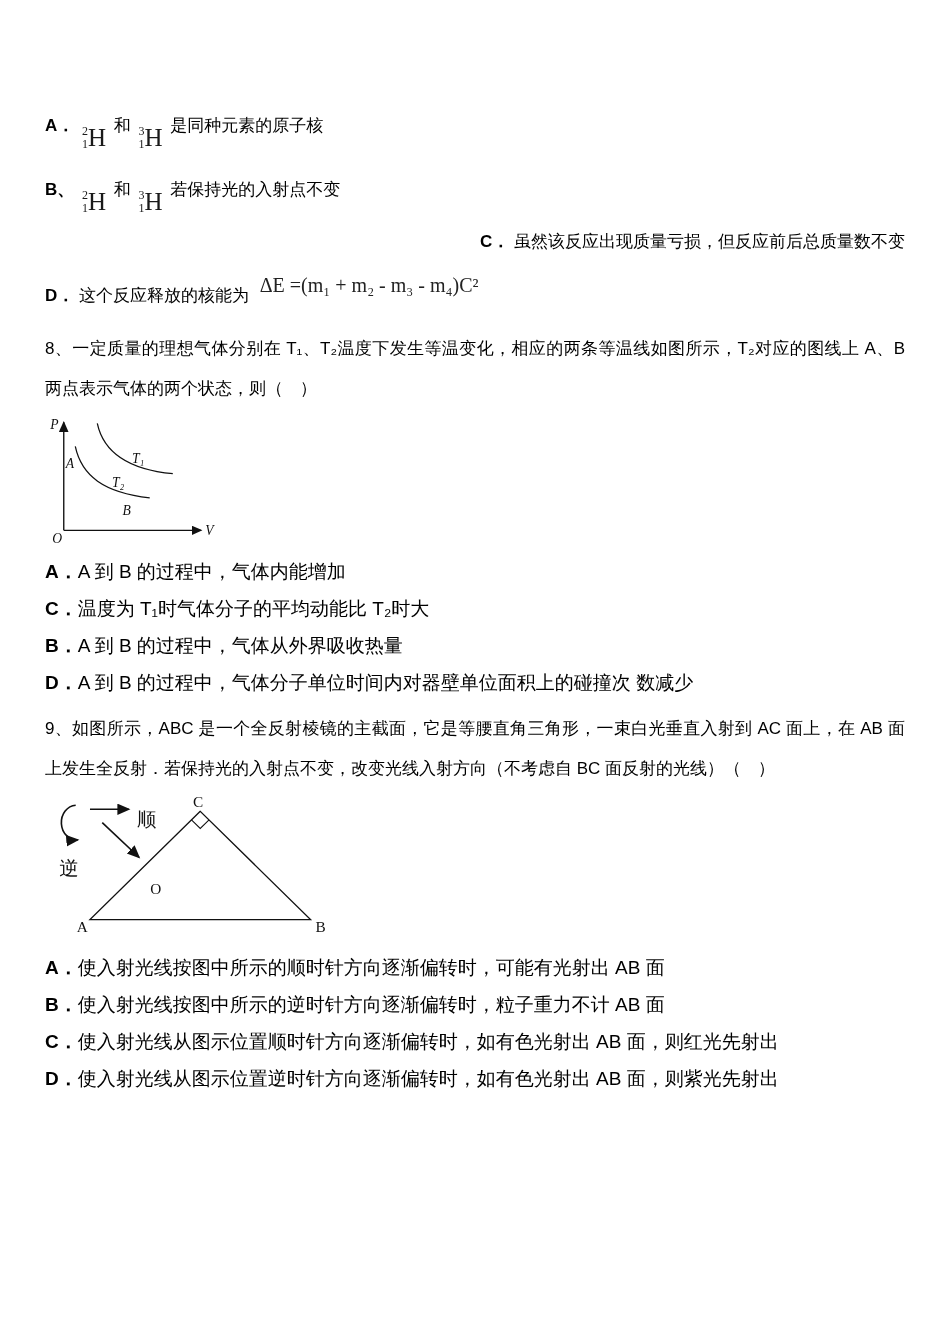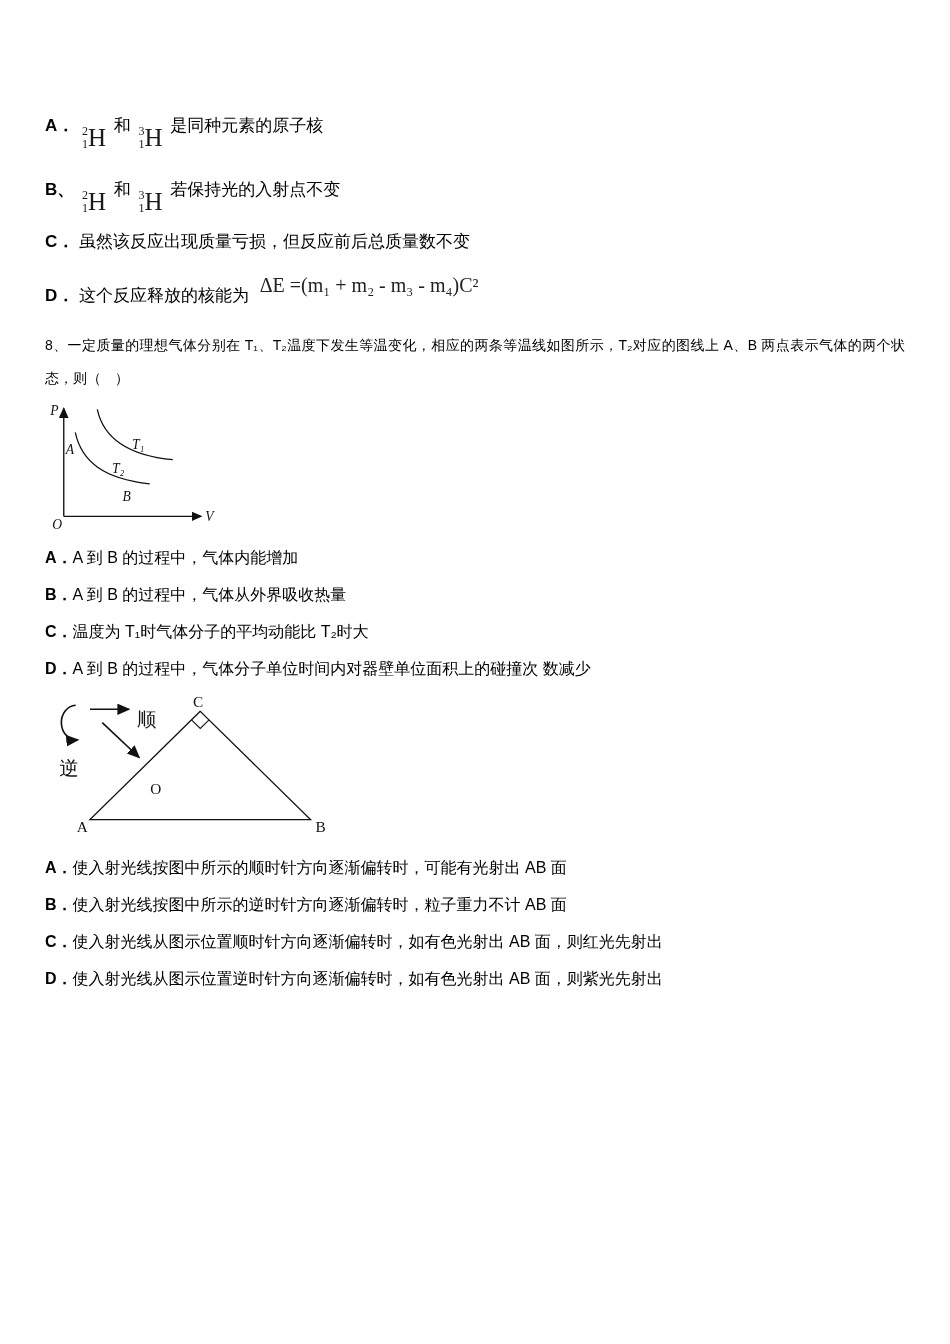--- a/index.html
+++ b/index.html
@@ -15,21 +15,21 @@
     padding: 108px 45px 30px 45px;
     box-sizing: border-box;
     overflow: hidden;
     background: #fff;
   }
   .opt-label { font-weight: 700; }
   
   .q7-row { font-size: 17px; line-height: 36px; }
   .q7-row.rowA { margin-bottom: 22px; }
   .q7-row.rowB { margin-bottom: 14px; }
-  .q7-row.rowC { line-height: 28px; margin-bottom: 12px; }
+  .q7-row.rowC { line-height: 28px; margin-bottom: 12px; text-align: right; }
   .q7-row.rowD { line-height: 34px; margin-bottom: 16px; }
   .nuclide {
     display: inline-flex;
     align-items: center;
     vertical-align: -4px;
     margin: 0 3px;
     color: #1a1a1a;
     font-family: "Liberation Serif", "DejaVu Serif", serif;
   }
   .scripts {
@@ -43,27 +43,27 @@
   .formula {
     font-family: "Liberation Serif", "DejaVu Serif", serif;
     font-size: 20px;
     color: #222;
     vertical-align: 9px;
     margin-left: 6px;
     white-space: nowrap;
   }
   
   .stem {
-    font-size: 14px;
+    font-size: 17px;
     line-height: 2.35;
     text-align: justify;
     margin: 0;
   }
   .stem-wide { line-height: 2.7; }
-  .opt-line { font-size: 16px; line-height: 37px; }
+  .opt-line { font-size: 19px; line-height: 37px; }
   .opts { margin-bottom: 8px; }
   
   .fig { margin: 6px 0 8px 4px; }
   .fig svg { display: block; }
   .sv-it {
     font-family: "Liberation Serif", "DejaVu Serif", serif;
     font-style: italic;
     font-size: 13px;
     fill: #111;
   }
@@ -156,27 +156,28 @@
         <text x="3" y="122" class="sv-it">O</text>
         <text x="79" y="46" class="sv-it">T₁</text>
         <text x="60" y="69" class="sv-it">T₂</text>
         <text x="16" y="51" class="sv-it">A</text>
         <text x="70" y="95" class="sv-it">B</text>
       </svg>
     </figure>
 
     <div class="opts">
       <div class="opt-line"><span class="opt-label">A．</span><span>A 到 B 的过程中，气体内能增加</span></div>
+      <div class="opt-line"><span class="opt-label">C．</span><span>温度为 T₁时气体分子的平均动能比 T₂时大</span></div>
       <div class="opt-line"><span class="opt-label">B．</span><span>A 到 B 的过程中，气体从外界吸收热量</span></div>
-      <div class="opt-line"><span class="opt-label">C．</span><span>温度为 T₁时气体分子的平均动能比 T₂时大</span></div>
       <div class="opt-line"><span class="opt-label">D．</span><span>A 到 B 的过程中，气体分子单位时间内对器壁单位面积上的碰撞次 数减少</span></div>
     </div>
   </section>
 
   <section>
+    <p class="stem">9、如图所示，ABC 是一个全反射棱镜的主截面，它是等腰直角三角形，一束白光垂直入射到 AC 面上，在 AB 面上发生全反射．若保持光的入射点不变，改变光线入射方向（不考虑自 BC 面反射的光线）（　）</p>
 
     <figure class="fig">
       <svg width="278" height="146" viewBox="0 0 272 143">
         <defs>
           <marker id="arr2" markerWidth="9" markerHeight="8" refX="7" refY="3.5" orient="auto">
             <path d="M0,0 L8,3.5 L0,7 Z" fill="#111"></path>
           </marker>
         </defs>
         <polygon points="148,16 40,122 256,122" fill="none" stroke="#111" stroke-width="1.3"></polygon>
         <polyline points="139.4,24.4 148,32.8 156.6,24.4" fill="none" stroke="#111" stroke-width="1"></polyline>

